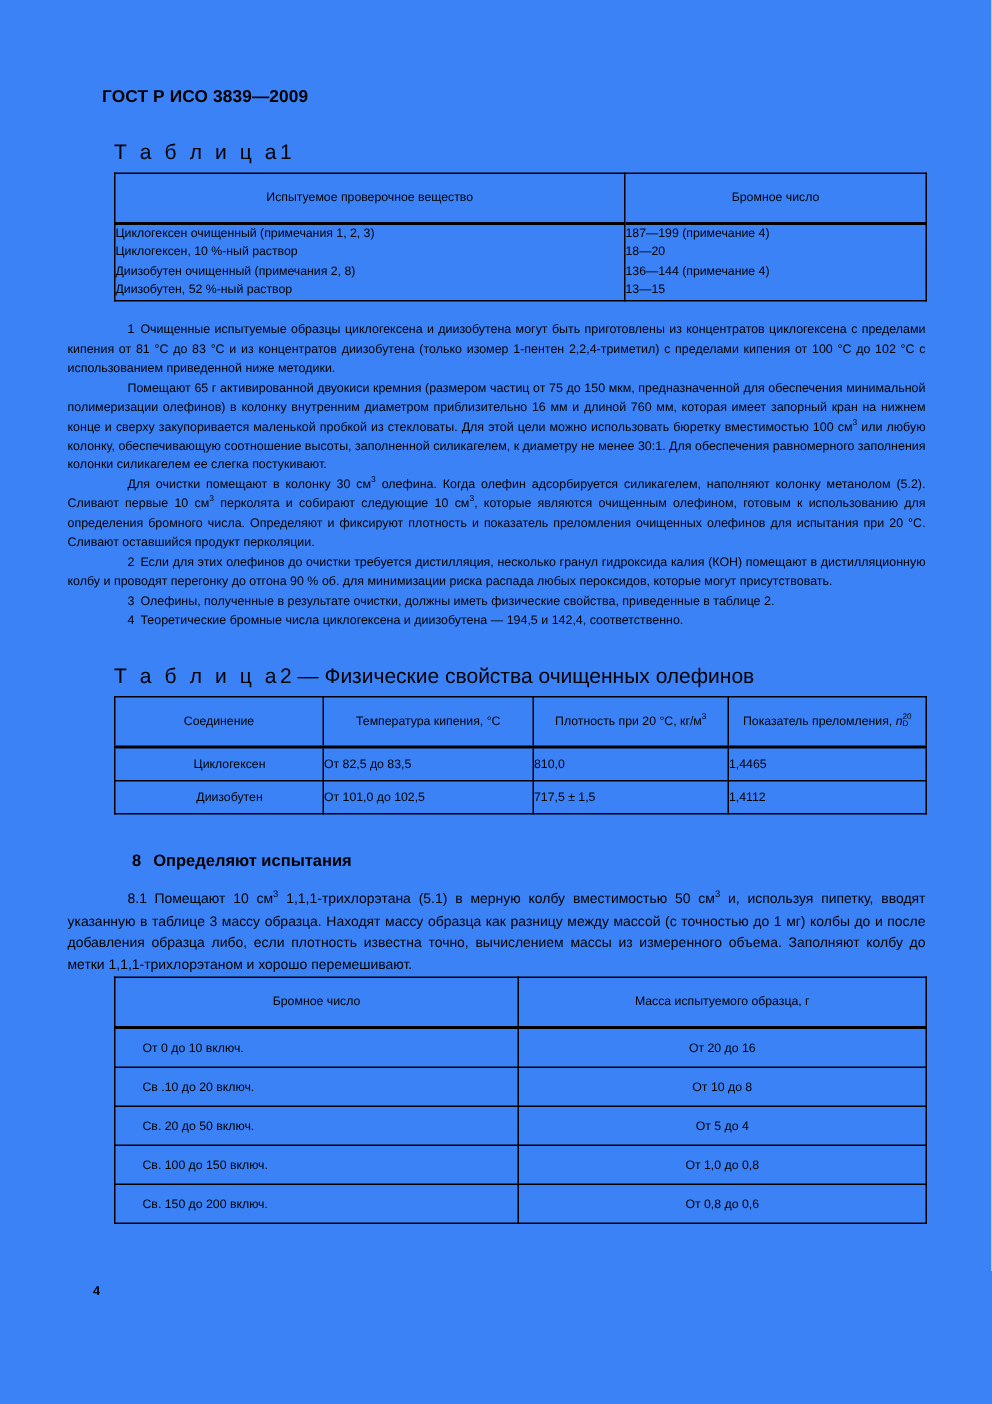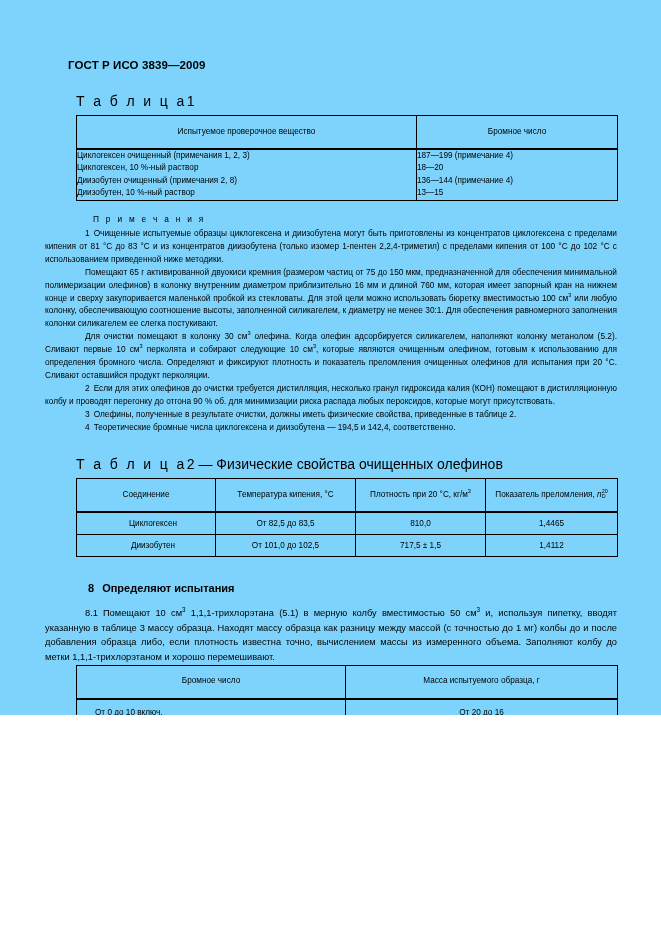--- a/index.html
+++ b/index.html
@@ -7,22 +7,22 @@
     padding: 0;
     background: #ffffff;
   }
   body {
     font-family: "Liberation Sans", sans-serif;
     color: #000000;
   }
   .page {
     position: relative;
     width: 661px;
-    height: 715px;
-    background: #7dd3fc;
+    height: 936px;
+    background: #3b82f6;
     overflow: hidden;
     box-sizing: border-box;
   }
   .content {
     position: absolute;
     left: 76px;
     top: 0;
     width: 541px;
   }
 
@@ -69,21 +69,20 @@
   }
   .t1-body td {
     padding: 6px 8px 7px 14px;
     line-height: 1.52;
     vertical-align: top;
   }
   .t1-body .lines div { white-space: nowrap; }
 
   .t2-body td {
     height: 21px;
-    text-align: center;
     padding: 2px 4px;
   }
   .t2-body td.first {
     text-align: center;
     padding-left: 14px;
   }
   .t3-body td {
     height: 25px;
     padding: 2px 4px;
     text-align: center;
@@ -178,34 +177,33 @@
           <td>Испытуемое проверочное вещество</td>
           <td>Бромное число</td>
         </tr>
       </thead>
       <tbody class="t1-body">
         <tr>
           <td class="lines">
             <div>Циклогексен очищенный (примечания 1, 2, 3)</div>
             <div>Циклогексен, 10 %-ный раствор</div>
             <div>Диизобутен очищенный (примечания 2, 8)</div>
-            <div>Диизобутен, 10 %-ный раствор</div>
+            <div>Диизобутен, 52 %-ный раствор</div>
           </td>
           <td class="lines">
             <div>187—199 (примечание 4)</div>
             <div>18—20</div>
             <div>136—144 (примечание 4)</div>
             <div>13—15</div>
           </td>
         </tr>
       </tbody>
     </table>
 
     <div class="notes">
-      <div class="note-head">П р и м е ч а н и я</div>
 
       <p><span class="num">1</span><span>Очищенные испытуемые образцы циклогексена и диизобутена могут быть приготовлены из концентратов циклогексена с пределами кипения от 81 °С до 83 °С и из концентратов диизобутена (только изомер 1-пентен 2,2,4-триметил) с пределами кипения от 100 °С до 102 °С с использованием приведенной ниже методики.</span></p>
 
       <p><span>Помещают 65 г активированной двуокиси кремния (размером частиц от 75 до 150 мкм, предназначенной для обеспечения минимальной полимеризации олефинов) в колонку внутренним диаметром приблизительно 16 мм и длиной 760 мм, которая имеет запорный кран на нижнем конце и сверху закупоривается маленькой пробкой из стекловаты. Для этой цели можно использовать бюретку вместимостью 100 см</span><sup>3</sup><span> или любую колонку, обеспечивающую соотношение высоты, заполненной силикагелем, к диаметру не менее 30:1. Для обеспечения равномерного заполнения колонки силикагелем ее слегка постукивают.</span></p>
 
       <p><span>Для очистки помещают в колонку 30 см</span><sup>3</sup><span> олефина. Когда олефин адсорбируется силикагелем, наполняют колонку метанолом (5.2). Сливают первые 10 см</span><sup>3</sup><span> перколята и собирают следующие 10 см</span><sup>3</sup><span>, которые являются очищенным олефином, готовым к использованию для определения бромного числа. Определяют и фиксируют плотность и показатель преломления очищенных олефинов для испытания при 20 °С. Сливают оставшийся продукт перколяции.</span></p>
 
       <p><span class="num">2</span><span>Если для этих олефинов до очистки требуется дистилляция, несколько гранул гидроксида калия (КОН) помещают в дистилляционную колбу и проводят перегонку до отгона 90 % об. для минимизации риска распада любых пероксидов, которые могут присутствовать.</span></p>
 
       <p><span class="num">3</span><span>Олефины, полученные в результате очистки, должны иметь физические свойства, приведенные в таблице 2.</span></p>

